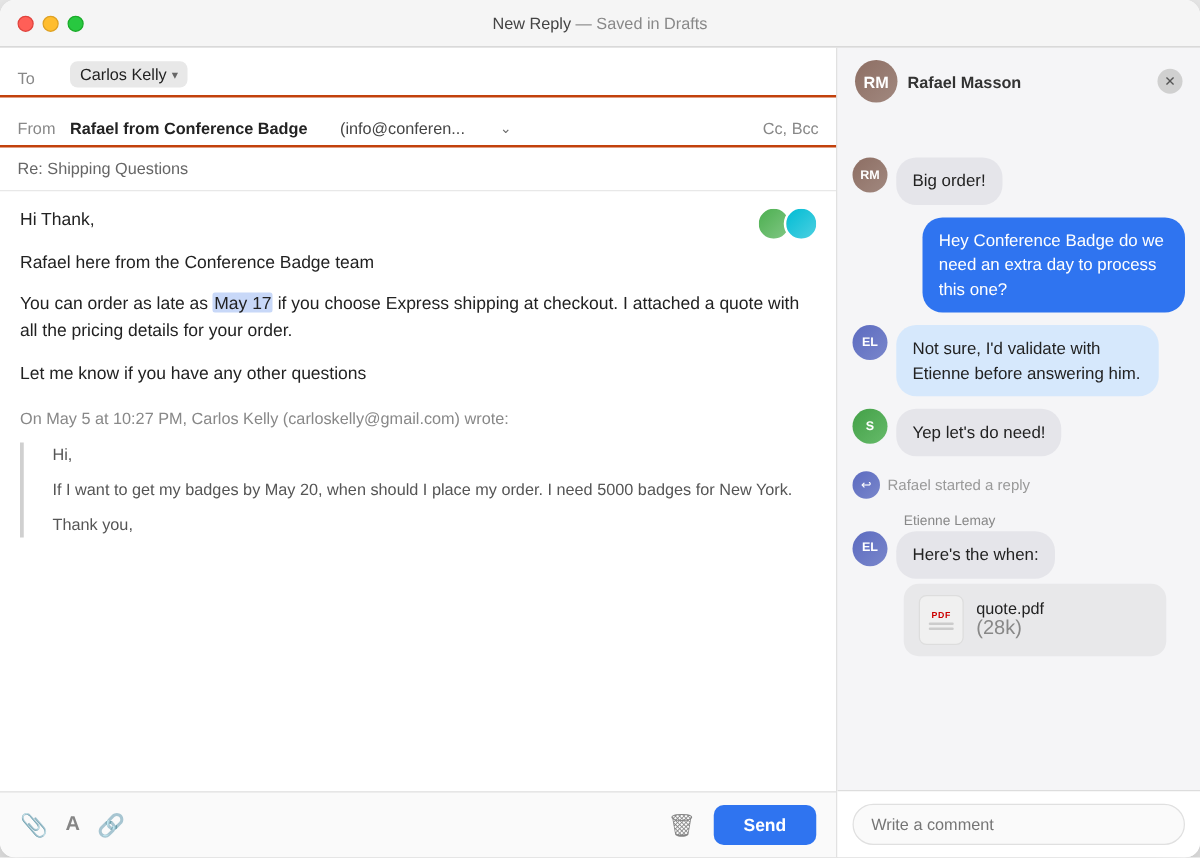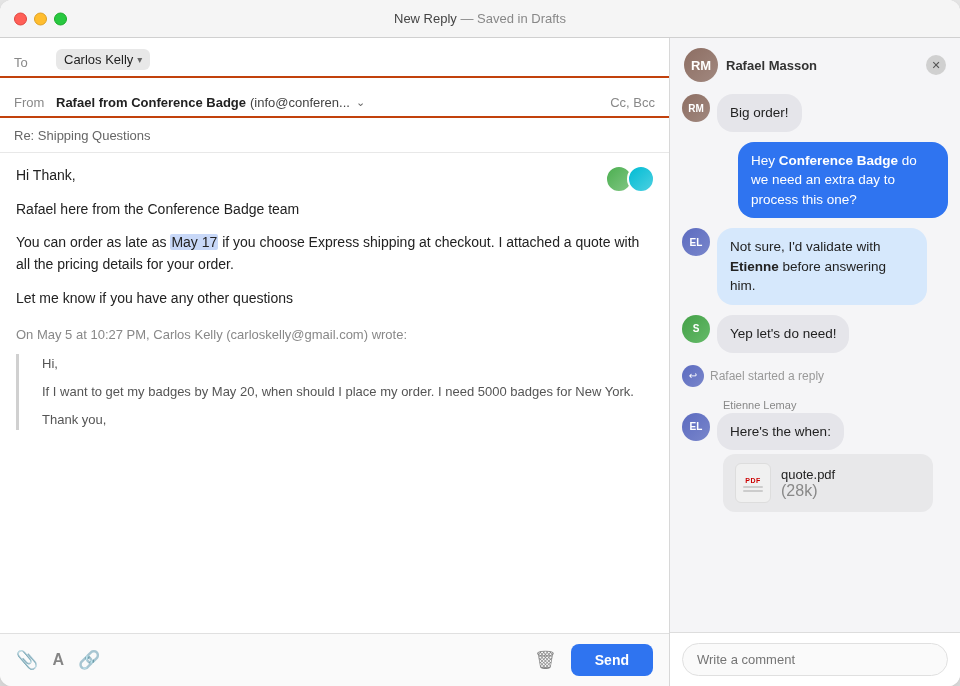--- a/index.html
+++ b/index.html
@@ -113,21 +113,21 @@
 
     .recipient-chip .chevron {
       font-size: 10px;
       color: #666;
     }
 
     .from-field {
       flex: 1;
       display: flex;
       align-items: center;
-      gap: 4px;
+      gap: 26px;
     }
 
     .from-name {
       font-size: 13px;
       font-weight: 700;
       color: #222;
     }
 
     .from-email {
       font-size: 13px;
@@ -262,20 +262,21 @@
       font-weight: 600;
       cursor: pointer;
     }
 
     
     .chat-panel {
       width: 290px;
       display: flex;
       flex-direction: column;
       background: #f5f5f7;
+      gap: 32px;
     }
 
     .chat-header {
       padding: 10px 14px 6px 14px;
       display: flex;
       align-items: center;
       gap: 8px;
       justify-content: space-between;
     }
 
@@ -352,21 +353,21 @@
     .bubble-blue {
       background: #2F74F0;
       color: #fff;
     }
 
     .bubble-light-blue {
       background: #d6e8fc;
       color: #222;
     }
 
-    .bubble b { font-weight: 700; }
+    .bubble b { font-weight: 400; }
 
     .system-msg {
       font-size: 12px;
       color: #999;
       text-align: center;
       padding: 2px 0;
       display: flex;
       align-items: center;
       gap: 6px;
     }

